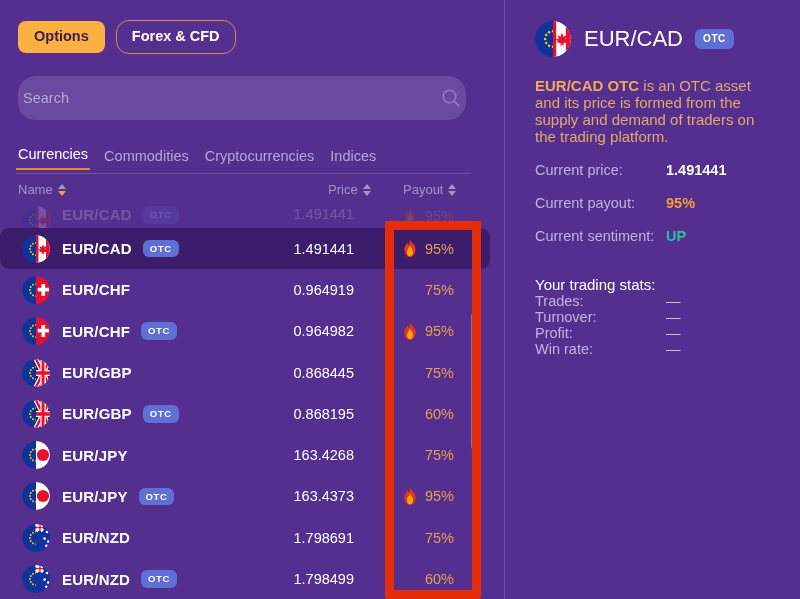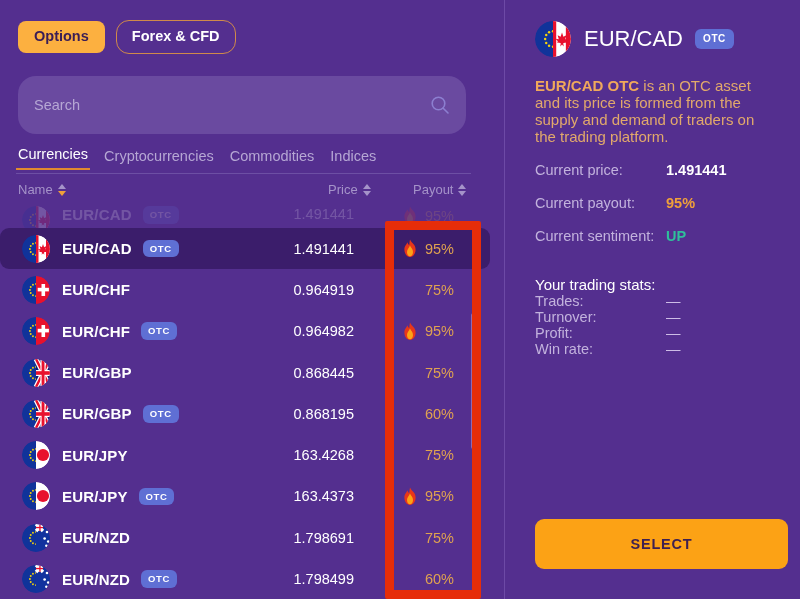--- a/index.html
+++ b/index.html
@@ -58,26 +58,26 @@
     border-radius: 13px;
     padding: 8px 15px 9px 15px;
     line-height: 1;
     cursor: pointer;
   }
 
   
   .search-wrap {
     position: absolute;
     left: 18px; top: 76px;
-    width: 448px; height: 58px;
+    width: 448px; height: 44px;
     background: #6a4aa0;
     border-radius: 18px;
     display: flex;
     align-items: center;
-    padding: 0 16px;
+    padding: 0 5px;
   }
   .search-input {
     flex: 1;
     background: transparent;
     border: none; outline: none;
     color: #e3dcf1;
     font-size: 14.5px;
     font-family: "Liberation Sans", sans-serif;
   }
   .search-input::placeholder { color: #b6a7d4; opacity: 1; }
@@ -117,21 +117,21 @@
   }
   .ch {
     position: absolute;
     font-size: 13px;
     color: #a593c9;
     display: flex; align-items: center; gap: 5px;
     cursor: pointer;
   }
   .ch-name  { left: 2px;   top: 0; }
   .ch-price { left: 312px; top: 0; }
-  .ch-pay   { left: 397px; top: 0; }
+  .ch-pay   { left: 387px; top: 0; }
   .sorter { display: inline-flex; flex-direction: column; gap: 2px; }
   .sorter i {
     display: block;
     width: 0; height: 0;
     border-left: 4.5px solid transparent;
     border-right: 4.5px solid transparent;
   }
   .sorter i.up   { border-bottom: 5px solid #a593c9; }
   .sorter i.down { border-top: 5px solid #a593c9; }
   .sorter.act i.down { border-top-color: #f0a03a; }
@@ -324,22 +324,22 @@
       <span class="search-icon">
         <svg viewBox="0 0 20 20" width="20" height="20">
           <circle cx="8.5" cy="8.5" r="6.3" fill="none" stroke="#8c7fd0" stroke-width="1.6"></circle>
           <line x1="13.2" y1="13.2" x2="18" y2="18" stroke="#8c7fd0" stroke-width="1.6" stroke-linecap="round"></line>
         </svg>
       </span>
     </div>
 
     <div class="tabs">
       <div class="tab active">Currencies</div>
+      <div class="tab">Commodities</div>
       <div class="tab">Cryptocurrencies</div>
-      <div class="tab">Commodities</div>
       <div class="tab">Indices</div>
     </div>
     <div class="tabs-rule"></div>
 
     <div class="colhead">
       <div class="ch ch-name">
         <span>Name</span>
         <span class="sorter act">
             <i class="up"></i>
             <i class="down"></i>
@@ -827,15 +827,14 @@
     </div>
     <div class="stat">
       <span class="k">Profit:</span>
       <span class="v">—</span>
     </div>
     <div class="stat">
       <span class="k">Win rate:</span>
       <span class="v">—</span>
     </div>
 
-    <button class="select-btn">SELECT</button>
   </div>
 </div>
 
 </body></html>

